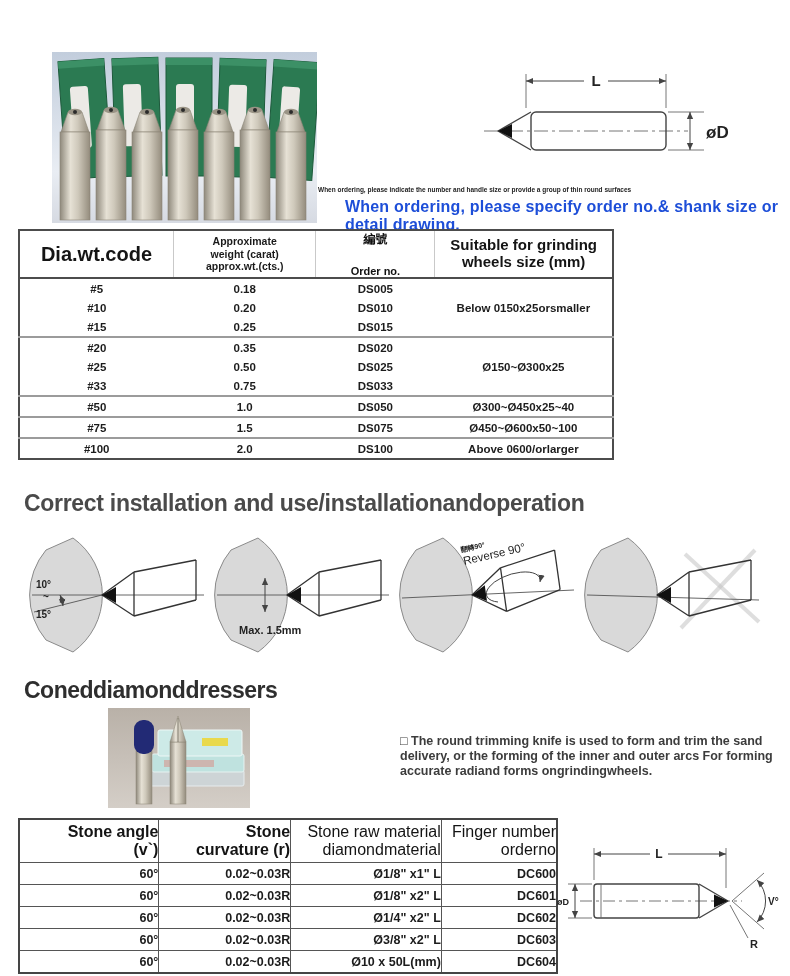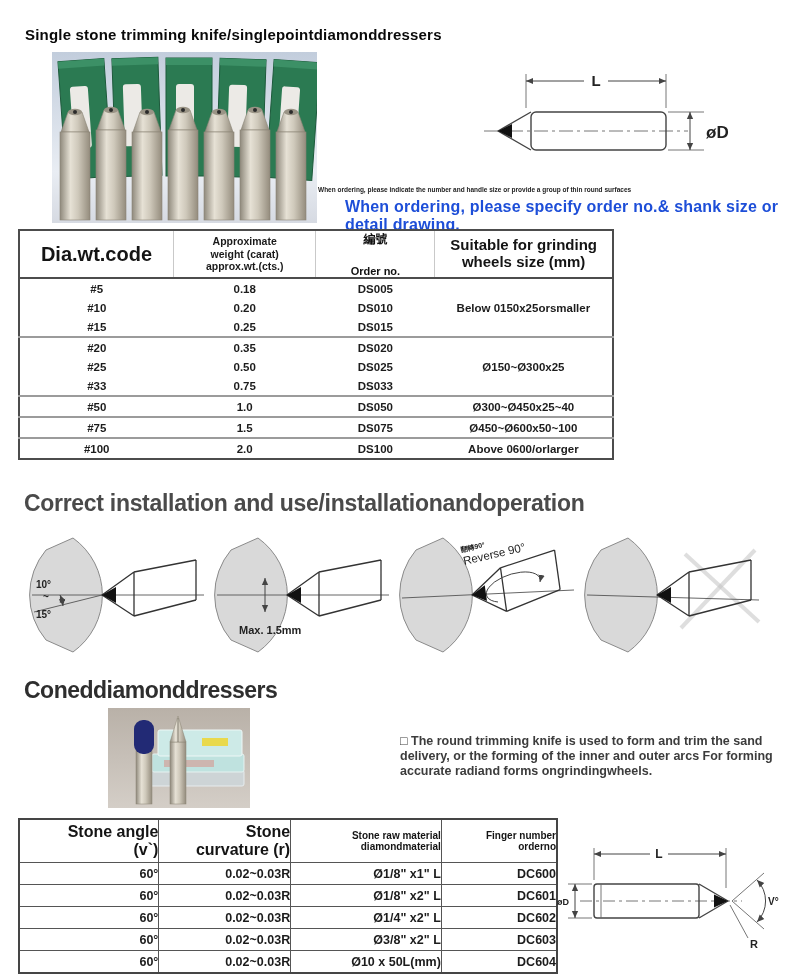--- a/index.html
+++ b/index.html
@@ -53,21 +53,21 @@
                font-size:12.5px; font-weight:bold; color:#3c3c3c; line-height:1.18; }
 
   
   .t2 { position:absolute; left:18px; top:818px; width:540px; border-collapse:collapse;
         table-layout:fixed; border:2px solid #454545; background:#fff; }
   .t2 th, .t2 td { border:1.5px solid #555; padding:0; text-align:right; vertical-align:middle; }
   .t2 col.c1 { width:26%; } .t2 col.c2 { width:24.5%; }
   .t2 col.c3 { width:28%; } .t2 col.c4 { width:21.5%; }
   .t2 thead th { height:42px; color:#141414; }
   .t2h-big   { font-size:16px; font-weight:bold; line-height:1.15; }
-  .t2h-small { font-size:10px; font-weight:bold; line-height:1.15; }
+  .t2h-small { font-size:16px; font-weight:normal; line-height:1.15; }
   .t2 tbody td { height:21px; font-size:12.5px; font-weight:bold; color:#1c1c1c; }
 
   
   svg text { font-family:"Liberation Sans", sans-serif; fill:#222; }
   .ln    { stroke:#444; stroke-width:1.4; fill:none; stroke-linejoin:round; }
   .lnth  { stroke:#666; stroke-width:0.9; fill:none; }
   .dim   { stroke:#444; stroke-width:1; fill:none; }
   .cres  { fill:#d9d9d9; stroke:#8a8a8a; stroke-width:1; }
   .pen   { stroke:#333; stroke-width:1.3; fill:none; stroke-linejoin:round; }
   .tipfill { fill:#111; }
@@ -96,21 +96,20 @@
     </linearGradient>
     <linearGradient id="photobg2" x1="0" y1="0" x2="0" y2="1">
       <stop offset="0" stop-color="#b9b1a8"></stop>
         <stop offset="1" stop-color="#d4cec7"></stop>
     </linearGradient>
   </defs>
 </svg>
 
 <div class="page">
 
-  <h1 class="title1">Single stone trimming knife/singlepointdiamonddressers</h1>
 
   <div class="photo1">
     <svg viewBox="0 0 265 171" width="265" height="171">
       <rect x="0" y="0" width="265" height="171" fill="url(#photobg)"></rect>
 
       <g>
         <g transform="rotate(-4 33 67)">
           <rect x="10" y="8" width="46" height="118" fill="#2b7a52" stroke="#1d5a3b"></rect>
           <rect x="10" y="8" width="46" height="7" fill="#3c9066"></rect>
           <rect x="20" y="34" width="18" height="62" rx="3" fill="#eceae6"></rect>

